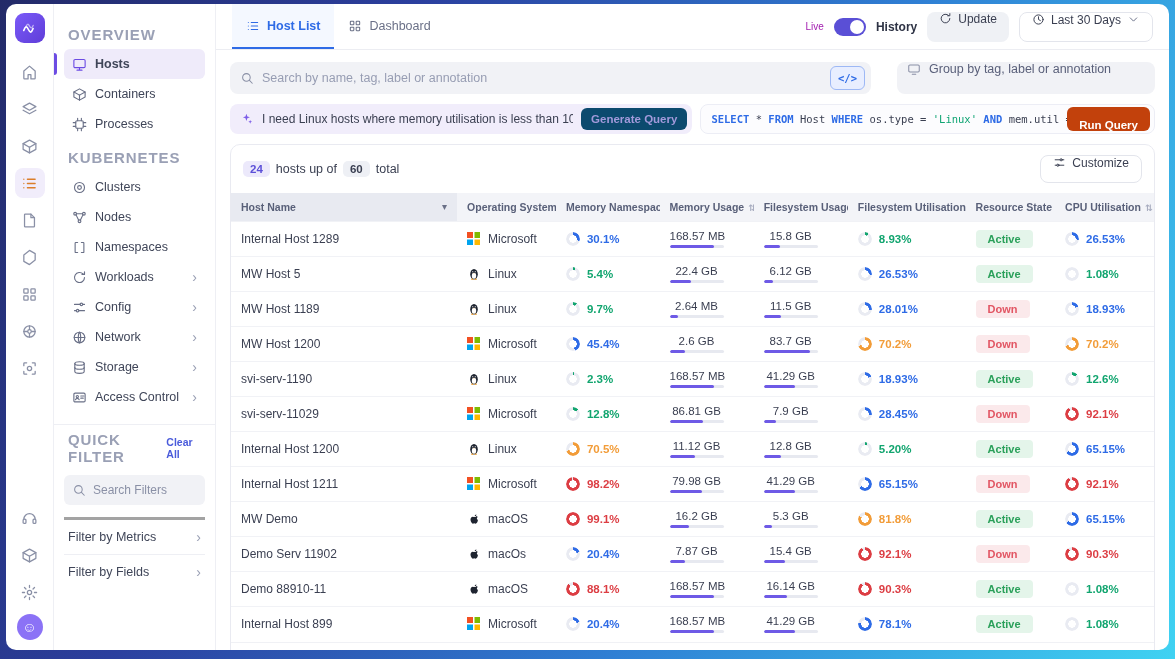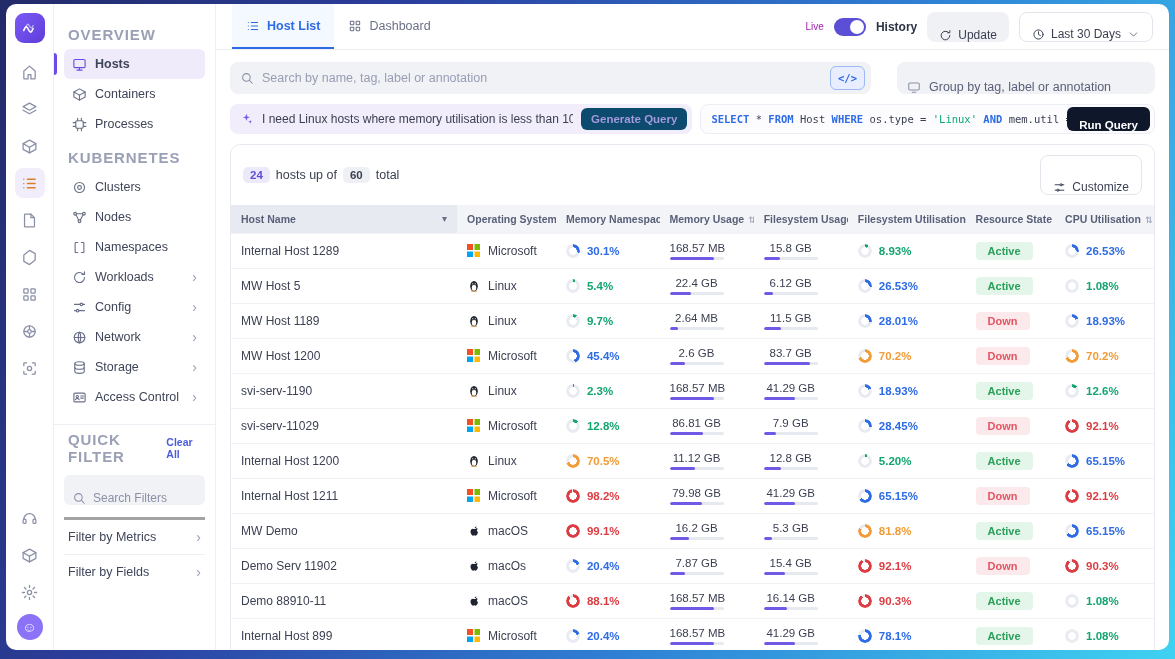--- a/index.html
+++ b/index.html
@@ -27,74 +27,74 @@
   .side-item{height:30px;display:flex;align-items:center;gap:8px;padding:0 8px;border-radius:6px;font-size:12.5px;color:#3F4558;cursor:pointer;position:relative}
   .side-item .si-icon{display:flex;color:#6A7087}
   .side-item .si-icon svg{width:15px;height:15px}
   .side-item.active{background:#EFEBFA;font-weight:700}
   .side-item.active .si-icon{color:#6C4CE3}
   .side-item.active::before{content:"";position:absolute;left:-10px;top:4px;bottom:4px;width:3px;border-radius:0 3px 3px 0;background:#6C4CE3}
   .si-chev{margin-left:auto;color:#9AA0B5;font-size:14px;line-height:1}
   .side-divider{border-top:1px solid #EEEFF4;margin:12px -10px 0}
   .qf-head{display:flex;align-items:center;justify-content:space-between;margin-top:2px}
   .clear-all{font-size:10.5px;color:#4A5BDB;font-weight:600;cursor:pointer;margin-right:4px}
-  .qf-search{height:30px;background:#F1F2F6;border-radius:6px;display:flex;align-items:flex-end;gap:7px;padding:0 8px;margin:6px 0 2px;color:#8A90A6}
+  .qf-search{height:30px;background:#F1F2F6;border-radius:6px;display:flex;align-items:center;gap:7px;padding:0 8px;margin:6px 0 2px;color:#8A90A6}
   .qf-search input{border:none;background:transparent;outline:none;font-size:12px;color:#3A3F51;width:100%;font-family:inherit}
   .qf-search input::placeholder{color:#8A90A6}
   .filter-link{display:flex;align-items:center;height:34px;font-size:12.5px;color:#3F4558;border-top:1px solid #EEEFF4;cursor:pointer;padding:0 4px;justify-content:space-between}
   .filter-link:first-child{border-top:none}
   [data-name="filter-links"]{margin-top:10px;border-top:3px solid #a3a3a3}
 
   
   .main{flex:1;display:flex;flex-direction:column;min-width:0}
   .topbar{height:46px;border-bottom:1px solid #ECEDF2;display:flex;align-items:stretch;padding:0 16px;flex:none}
   .tab{display:flex;align-items:center;gap:7px;padding:0 14px;font-size:12.5px;color:#6A7087;border-bottom:2px solid transparent;cursor:pointer}
   .tab.active{color:#2E6BE6;background:#F4F8FF;border-bottom-color:#2E6BE6;font-weight:700}
   .tab .ic svg{width:14px;height:14px}
   .top-controls{margin-left:auto;display:flex;align-items:center;gap:10px}
   .live-label{font-size:10px;color:#a21caf}
   .history-label{font-size:12px;color:#2E3345;font-weight:600}
   .toggle{width:32px;height:18px;border-radius:9px;background:#5A4FD6;position:relative;cursor:pointer}
   .toggle::after{content:"";position:absolute;right:2px;top:2px;width:14px;height:14px;border-radius:50%;background:#fff}
-  .pill{display:flex;align-items:flex-end;gap:6px;height:30px;padding:0 12px;border-radius:8px;font-size:12px;color:#3A3F51;cursor:pointer;border:none;background:none;font-family:inherit}
+  .pill{display:flex;align-items:flex-start;gap:6px;height:30px;padding:0 12px;border-radius:8px;font-size:12px;color:#3A3F51;cursor:pointer;border:none;background:none;font-family:inherit}
   .pill.gray{background:#EFF1F5}
   .pill.outline{border:1px solid #E3E5EC;background:#fff}
   .pill .ic svg{width:13px;height:13px}
   .chev svg{width:11px;height:11px;color:#6A7087}
 
   .content{flex:1;min-height:0;overflow:hidden;padding:12px 14px 0;display:flex;flex-direction:column;gap:10px}
 
   .search-row{display:flex;gap:26px;flex:none}
   .search-box{flex:1;height:32px;background:#F1F2F6;border-radius:8px;display:flex;align-items:center;gap:8px;padding:0 6px 0 10px;color:#8A90A6}
   .search-box input{flex:1;border:none;background:transparent;outline:none;font-size:12.5px;color:#3A3F51;font-family:inherit}
   .search-box input::placeholder{color:#979DB3}
   .code-btn{height:24px;padding:0 7px;border-radius:6px;background:#E8EEFF;border:1px solid #9DB8F5;color:#2E6BE6;font-size:10.5px;font-weight:700;cursor:pointer;font-family:"DejaVu Sans Mono",monospace}
-  .group-box{width:258px;height:32px;background:#F1F2F6;border-radius:8px;display:flex;align-items:flex-end;gap:8px;padding:0 10px;color:#8A90A6;cursor:pointer;flex:none}
+  .group-box{width:258px;height:32px;background:#F1F2F6;border-radius:8px;display:flex;align-items:flex-start;gap:8px;padding:0 10px;color:#8A90A6;cursor:pointer;flex:none}
   .group-text{font-size:12.5px;color:#5A607A}
   .ic{display:inline-flex;align-items:center;justify-content:center}
   .ic svg{width:14px;height:14px}
 
   .ai-row{display:flex;gap:8px;flex:none}
   .ai-left{flex:1.02;height:30px;background:#F1EDFB;border-radius:8px;display:flex;align-items:center;gap:8px;padding:0 5px 0 10px;min-width:0}
   .sparkle{color:#7C5CE8}
   .ai-prompt{font-size:12px;color:#3A3F51;white-space:nowrap;overflow:hidden}
   .gen-btn{margin-left:auto;height:22px;padding:0 10px;border:none;border-radius:6px;background:#0c4a6e;color:#A39ADB;font-size:11.5px;font-weight:700;cursor:pointer;flex:none;font-family:inherit}
   .ai-right{flex:1;height:30px;background:#FCFCFE;border:1px solid #ECEDF5;border-radius:8px;display:flex;align-items:center;padding:0 4px 0 10px;min-width:0}
   .sql{font-family:"DejaVu Sans Mono",monospace;font-size:10.5px;white-space:nowrap;overflow:hidden}
   .tok-kw{color:#2E6BE6;font-weight:700}
   .tok-str{color:#0EA472}
   .tok-plain{color:#3A3F51}
-  .run-btn{margin-left:auto;height:24px;padding:12px 12px;border:none;border-radius:6px;background:#0f172a;color:#fff;font-size:11.5px;font-weight:700;cursor:pointer;flex:none;font-family:inherit}
+  .run-btn{margin-left:auto;height:24px;padding:12px 12px;border:none;border-radius:6px;background:#c2410c;color:#fff;font-size:11.5px;font-weight:700;cursor:pointer;flex:none;font-family:inherit}
 
   .card{border:1px solid #E9EAF1;border-radius:10px;display:flex;flex-direction:column;flex:none;background:#fff}
   .summary{display:flex;align-items:center;gap:6px;padding:10px 12px;font-size:12.5px;color:#3A3F51}
   .count-badge{padding:2px 7px;border-radius:5px;font-weight:700;font-size:11.5px}
   .count-badge.purple{background:#ECE9FB;color:#5B4FD8}
   .count-badge.gray{background:#EEF0F5;color:#3A3F51}
-  .customize{margin-left:auto;height:40px}
+  .customize{margin-left:auto;height:28px}
 
   table.host-table{width:100%;border-collapse:collapse;table-layout:fixed}
   .host-table th{background:#F3F4F8;text-align:left;padding:8px 10px;font-size:10.5px;color:#596079;font-weight:700;white-space:nowrap;overflow:hidden}
   .host-table th.th-first{background:#E8EAF1}
   .caret{float:right;color:#6A7087;font-size:10px}
   .sort-both{color:#A8ADC0;font-size:9px;margin-left:4px}
   .host-table th:nth-child(1),.host-table td:nth-child(1){width:24%}
   .host-table th:nth-child(2),.host-table td:nth-child(2){width:10.5%}
   .host-table th:nth-child(3),.host-table td:nth-child(3){width:11%}
   .host-table th:nth-child(4),.host-table td:nth-child(4){width:10%}

